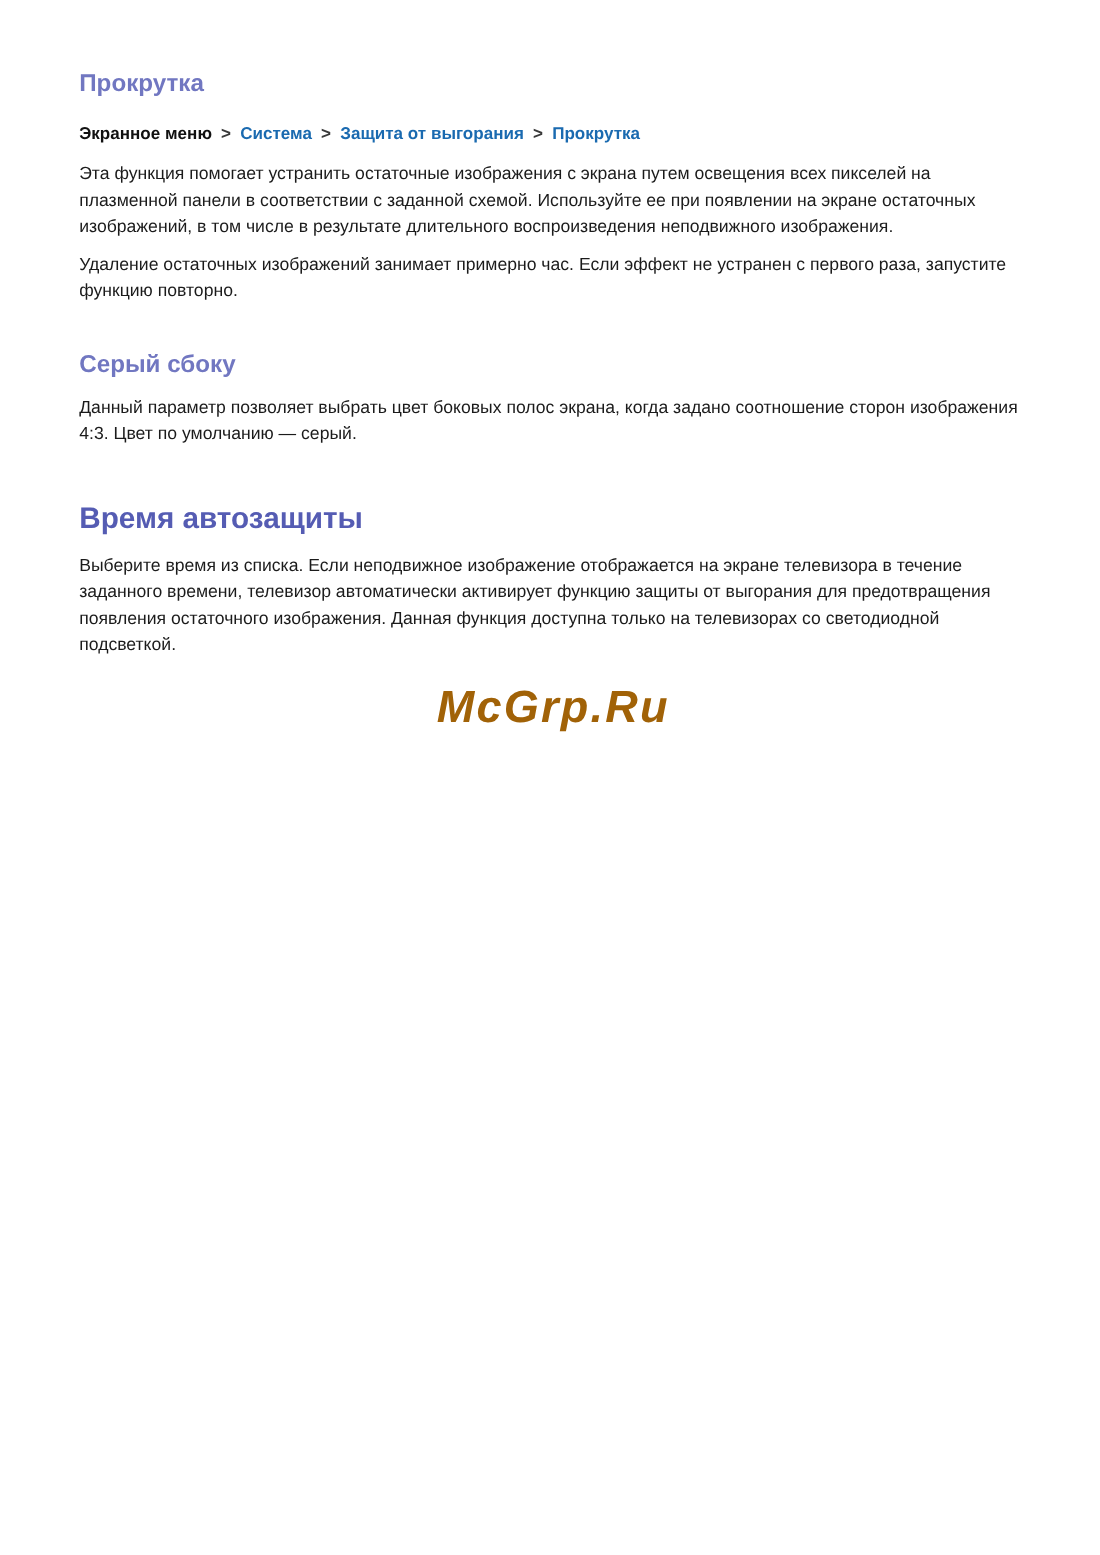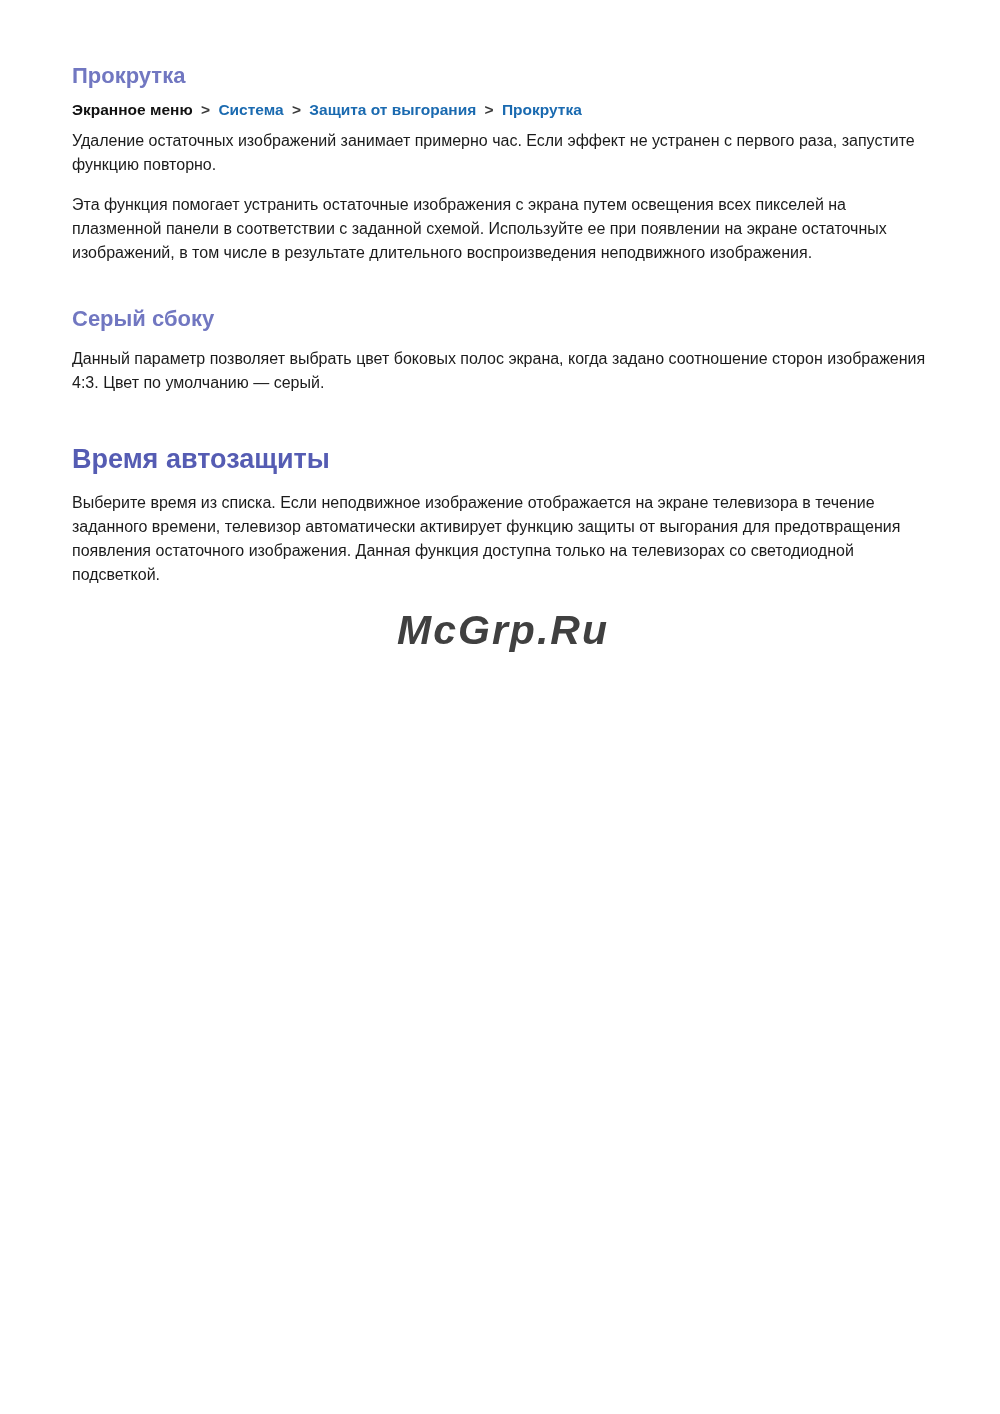--- a/index.html
+++ b/index.html
@@ -28,21 +28,21 @@
     line-height: 1.1;
   }
   .section-heading-main {
     font-size: 27px;
     font-weight: bold;
     color: #555cb3;
     margin: 0;
     line-height: 1.1;
   }
   .breadcrumb {
-    margin-top: 13px;
+    margin-top: 25px;
     font-size: 15.5px;
     font-weight: bold;
     color: #111111;
     line-height: 18px;
   }
   .breadcrumb .crumb-root {
     color: #111111;
   }
   .breadcrumb .crumb-sep {
     color: #3a3a3a;
@@ -76,42 +76,42 @@
   .para-first { margin-top: 16px; }
   .para-next  { margin-top: 10px; }
   .gap-section-2 { height: 42px; }
   .gap-section-3 { height: 50px; }
   .watermark {
     margin-top: 20px;
     text-align: center;
     font-size: 41px;
     font-style: italic;
     font-weight: bold;
-    color: #404040;
+    color: #a16207;
     letter-spacing: 2px;
   }
 </style>
 </head>
 <body>
 
 <div class="page">
   <div class="content">
 
     <h2 class="section-heading-sub">Прокрутка</h2>
     <div class="breadcrumb">
       <span class="crumb-root">Экранное меню</span>
       <span class="crumb-sep">&gt;</span>
       <span class="crumb-link">Система</span>
       <span class="crumb-sep">&gt;</span>
       <span class="crumb-link">Защита от выгорания</span>
       <span class="crumb-sep">&gt;</span>
       <span class="crumb-link">Прокрутка</span>
     </div>
+    <p class="paragraph para-first">Эта функция помогает устранить остаточные изображения с экрана путем освещения всех пикселей на плазменной панели в соответствии с заданной схемой. Используйте ее при появлении на экране остаточных изображений, в том числе в результате длительного воспроизведения неподвижного изображения.</p>
     <p class="paragraph para-next">Удаление остаточных изображений занимает примерно час. Если эффект не устранен с первого раза, запустите функцию повторно.</p>
-    <p class="paragraph para-first">Эта функция помогает устранить остаточные изображения с экрана путем освещения всех пикселей на плазменной панели в соответствии с заданной схемой. Используйте ее при появлении на экране остаточных изображений, в том числе в результате длительного воспроизведения неподвижного изображения.</p>
 
     <div class="gap-section-2"></div>
 
     <h2 class="section-heading-sub">Серый сбоку</h2>
     <p class="paragraph para-first">Данный параметр позволяет выбрать цвет боковых полос экрана, когда задано соотношение сторон изображения 4:3. Цвет по умолчанию — серый.</p>
 
     <div class="gap-section-3"></div>
 
     <h1 class="section-heading-main">Время автозащиты</h1>
     <p class="paragraph para-first">Выберите время из списка. Если неподвижное изображение отображается на экране телевизора в течение заданного времени, телевизор автоматически активирует функцию защиты от выгорания для предотвращения появления остаточного изображения. Данная функция доступна только на телевизорах со светодиодной подсветкой.</p>

